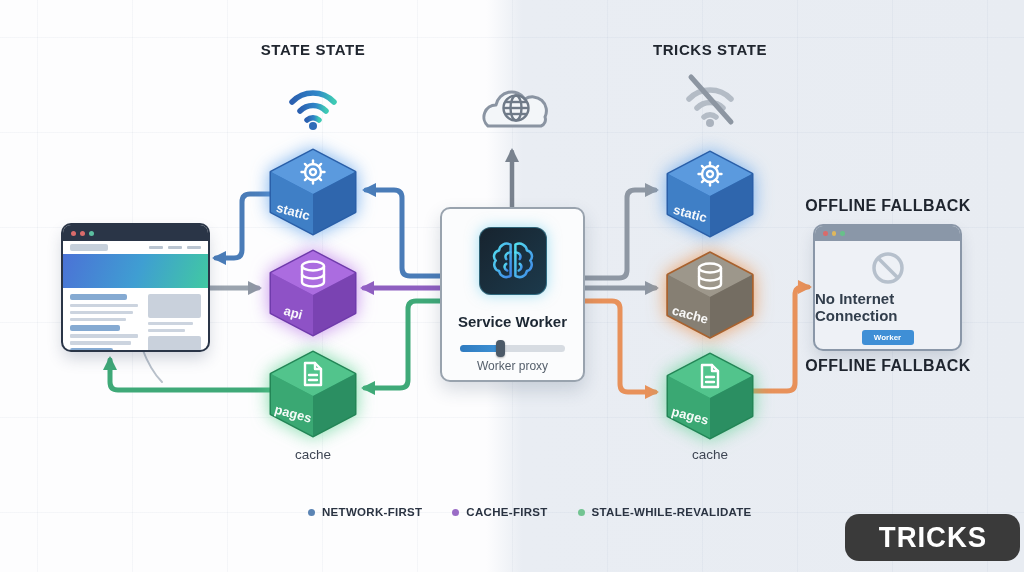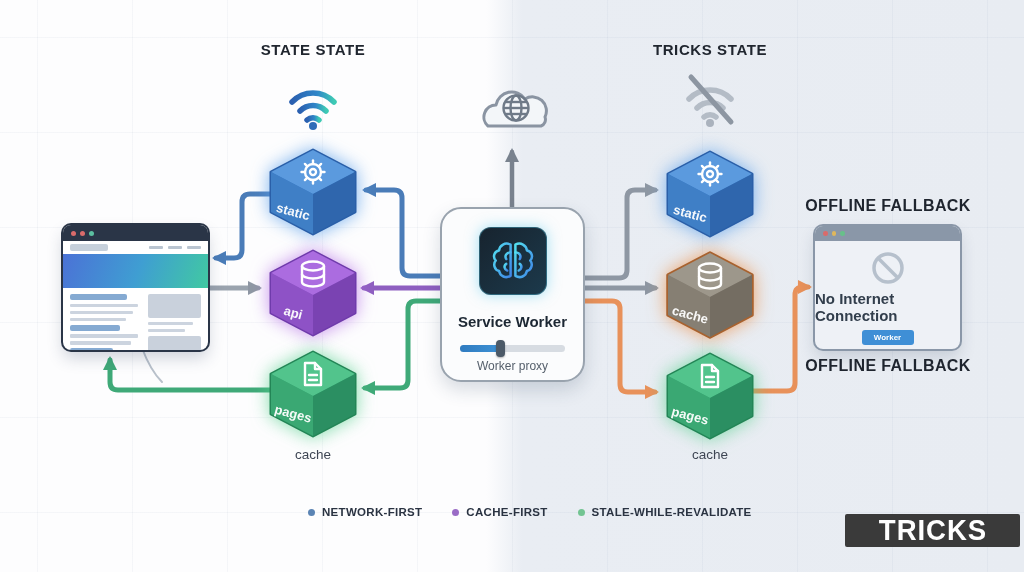--- a/index.html
+++ b/index.html
@@ -21,21 +21,21 @@
   
   .cube{width:96px;height:92px;}
   .glow-blue{filter:drop-shadow(0 0 9px rgba(90,160,235,.8));}
   .glow-purple{filter:drop-shadow(0 0 9px rgba(180,110,230,.75));}
   .glow-green{filter:drop-shadow(0 0 9px rgba(85,210,140,.75));}
   .glow-orange{filter:drop-shadow(0 0 9px rgba(235,145,75,.8));}
   .cube text{font-family:"Liberation Sans",sans-serif;font-size:13px;font-weight:700;fill:#ffffff;opacity:.95;}
 
   
   .sw-card{left:440px;top:207px;width:145px;height:175px;background:#fbfcfd;border:2px solid #99a3ae;
-    border-radius:21px;box-shadow:0 8px 18px rgba(45,65,95,.18);box-sizing:border-box;}
+    border-radius:10px;box-shadow:0 8px 18px rgba(45,65,95,.18);box-sizing:border-box;}
   .sw-tile{position:absolute;left:37px;top:18px;width:68px;height:68px;border-radius:12px;
     background:linear-gradient(135deg,#17232e,#1c3a4c);box-shadow:0 0 14px rgba(80,200,235,.5), inset 0 0 0 1px rgba(90,210,240,.35);
     display:flex;align-items:center;justify-content:center;}
   .sw-title{position:absolute;left:0;top:104px;width:100%;text-align:center;font-size:15px;font-weight:700;color:#1c2733;}
   .sw-slider{position:absolute;left:18px;top:136px;width:105px;height:7px;border-radius:4px;background:#d7dce2;}
   .sw-slider .fill{position:absolute;left:0;top:0;height:7px;width:42px;border-radius:4px;background:linear-gradient(90deg,#2f7bc0,#3f93d6);}
   .sw-slider .knob{position:absolute;left:36px;top:-5px;width:9px;height:17px;border-radius:4px;background:#4c5a68;box-shadow:0 1px 2px rgba(0,0,0,.3);}
   .sw-sub{position:absolute;left:0;top:150px;width:100%;text-align:center;font-size:12px;color:#56606c;}
 
   
@@ -66,21 +66,21 @@
     font-size:8px;font-weight:700;font-family:"Liberation Sans",sans-serif;display:flex;align-items:center;justify-content:center;cursor:pointer;}
 
   
   .legend{left:308px;top:506px;display:flex;gap:30px;align-items:center;}
   .l-item{display:flex;align-items:center;gap:7px;}
   .l-dot{width:7px;height:7px;border-radius:50%;}
   .d-blue{background:#5b84b4;} .d-purple{background:#9a6cc6;} .d-green{background:#72c492;}
   .l-label{font-size:11.5px;font-weight:700;color:#2a3342;letter-spacing:.3px;text-align:right;}
 
   
-  .badge{left:845px;top:514px;width:175px;height:33px;border-radius:2px;background:#3a3a3a;
+  .badge{left:845px;top:514px;width:175px;height:47px;border-radius:14px;background:#3a3a3a;
     display:flex;align-items:center;justify-content:center;}
   .badge span{color:#fff;font-size:29px;font-weight:800;letter-spacing:1px;transform:scaleX(.95);}
 </style>
 </head>
 <body>
 
 <div class="canvas">
 
   <svg class="abs" style="left:0;top:0" width="1024" height="572">
     <defs>

